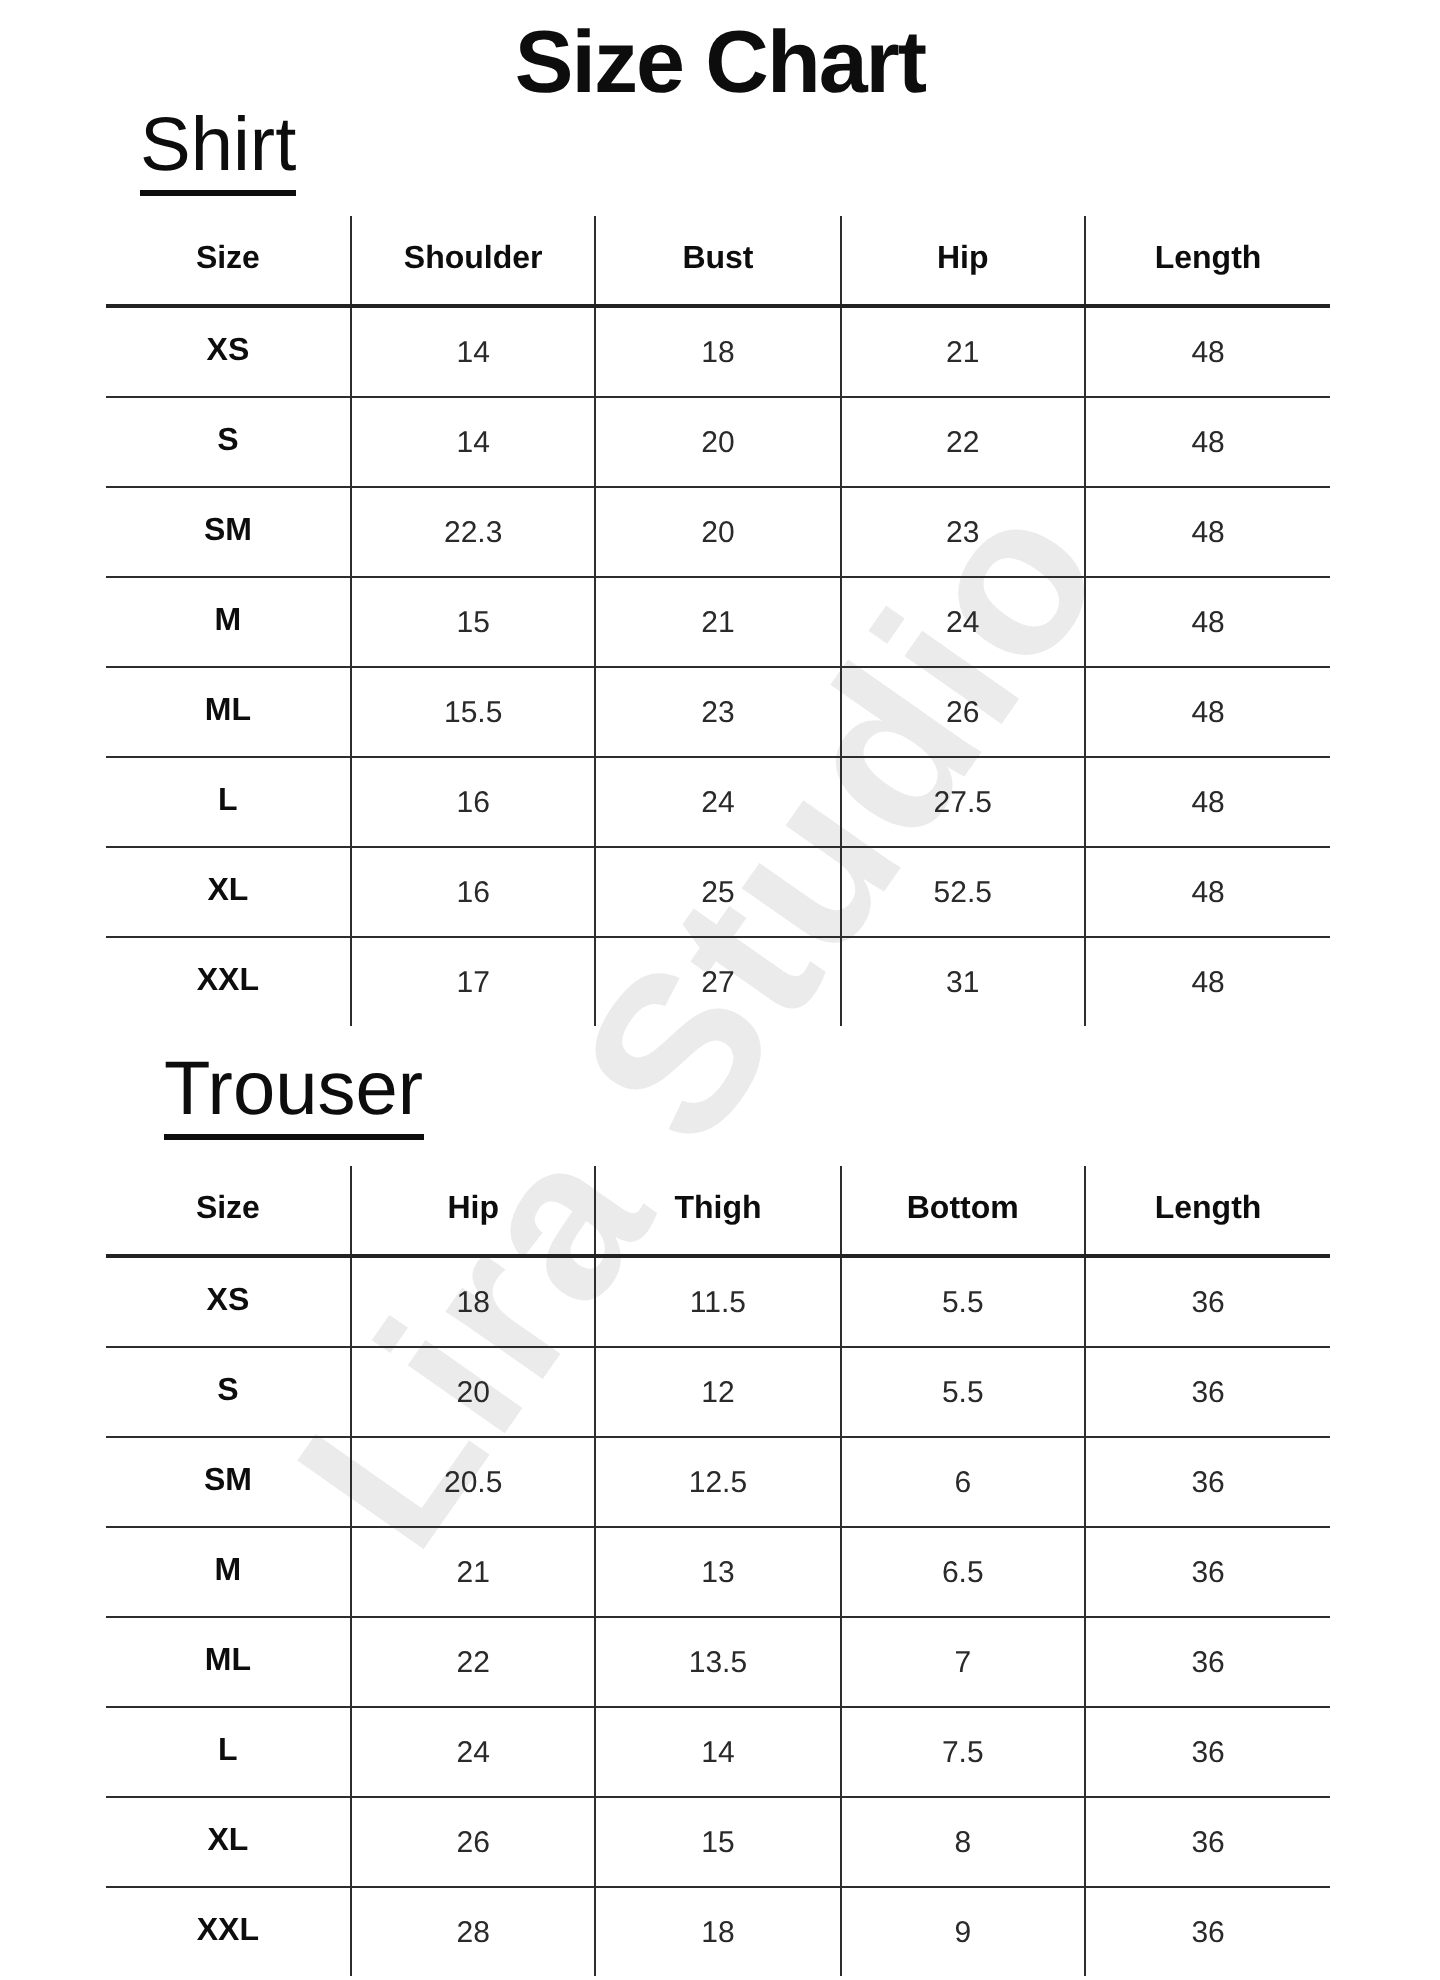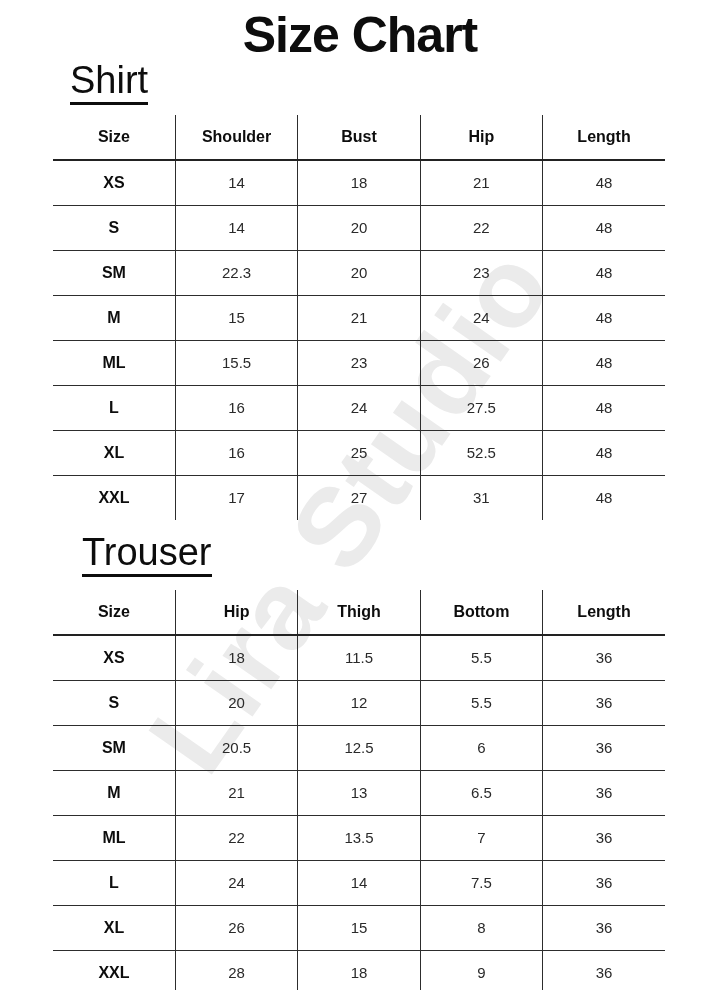--- a/index.html
+++ b/index.html
@@ -30,21 +30,21 @@
     pointer-events: none;
   }
   .content {
     position: relative;
     z-index: 1;
   }
   .page-title {
     margin: 0;
     padding-top: 8px;
     text-align: center;
-    font-size: 50px;
+    font-size: 44px;
     font-weight: bold;
     letter-spacing: -1px;
     color: #0d0d0d;
     line-height: 1.1;
   }
   .section-heading {
     margin: 0;
     font-size: 38px;
     font-weight: 400;
     line-height: 1.05;

